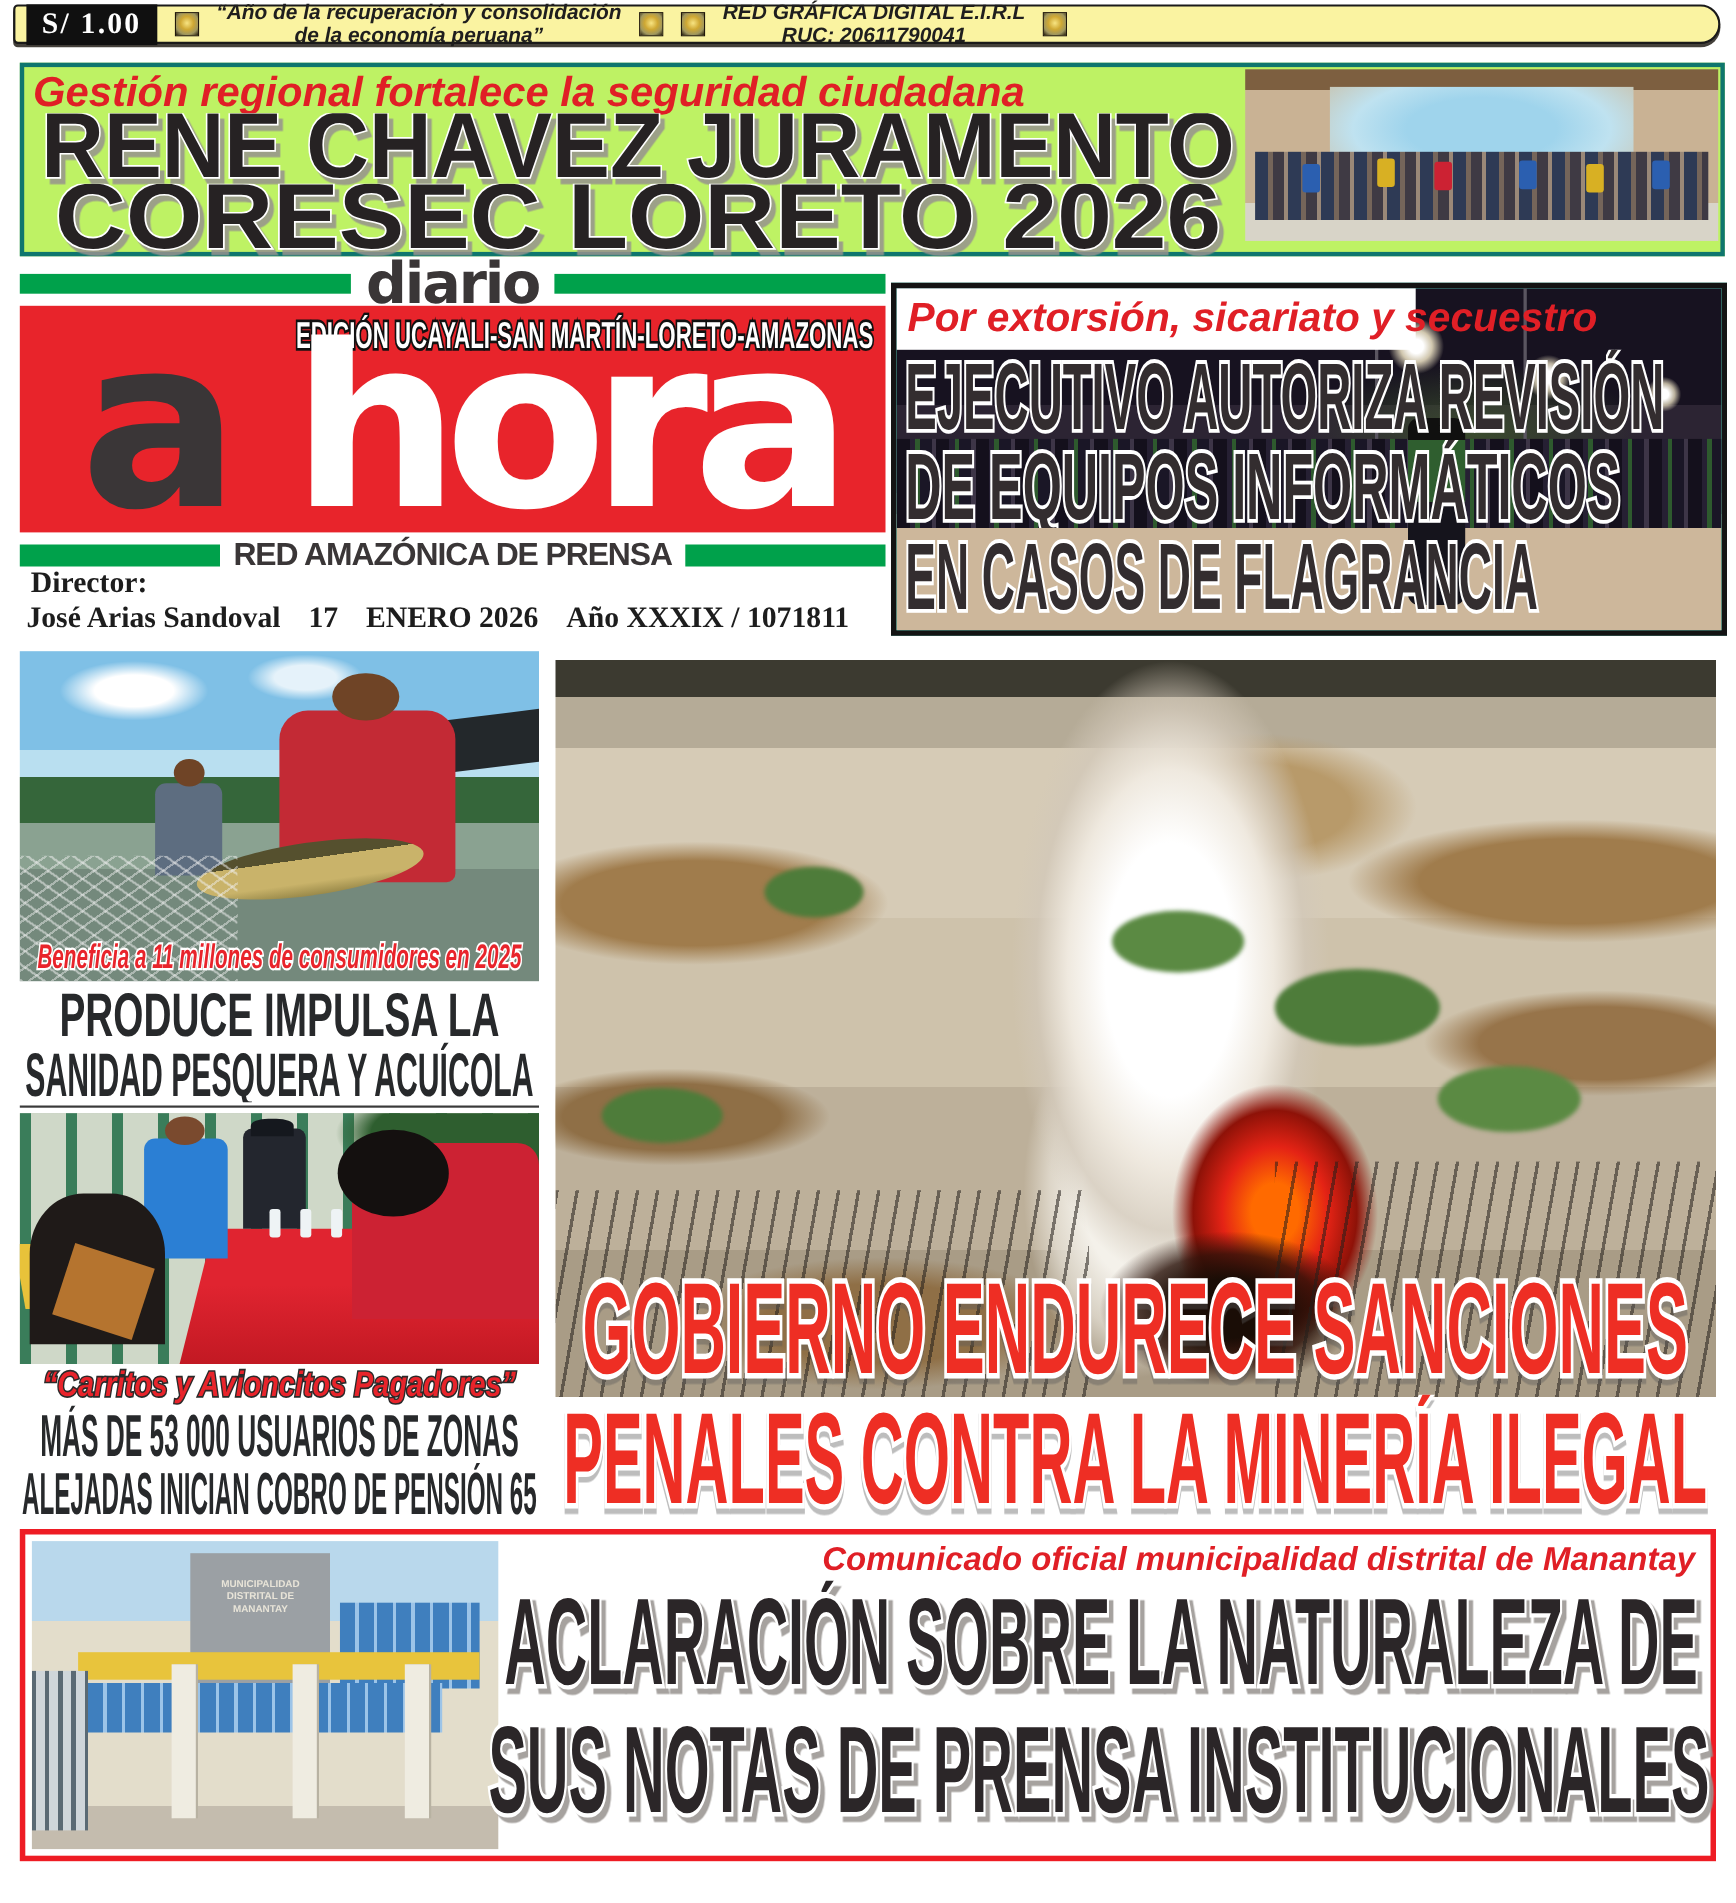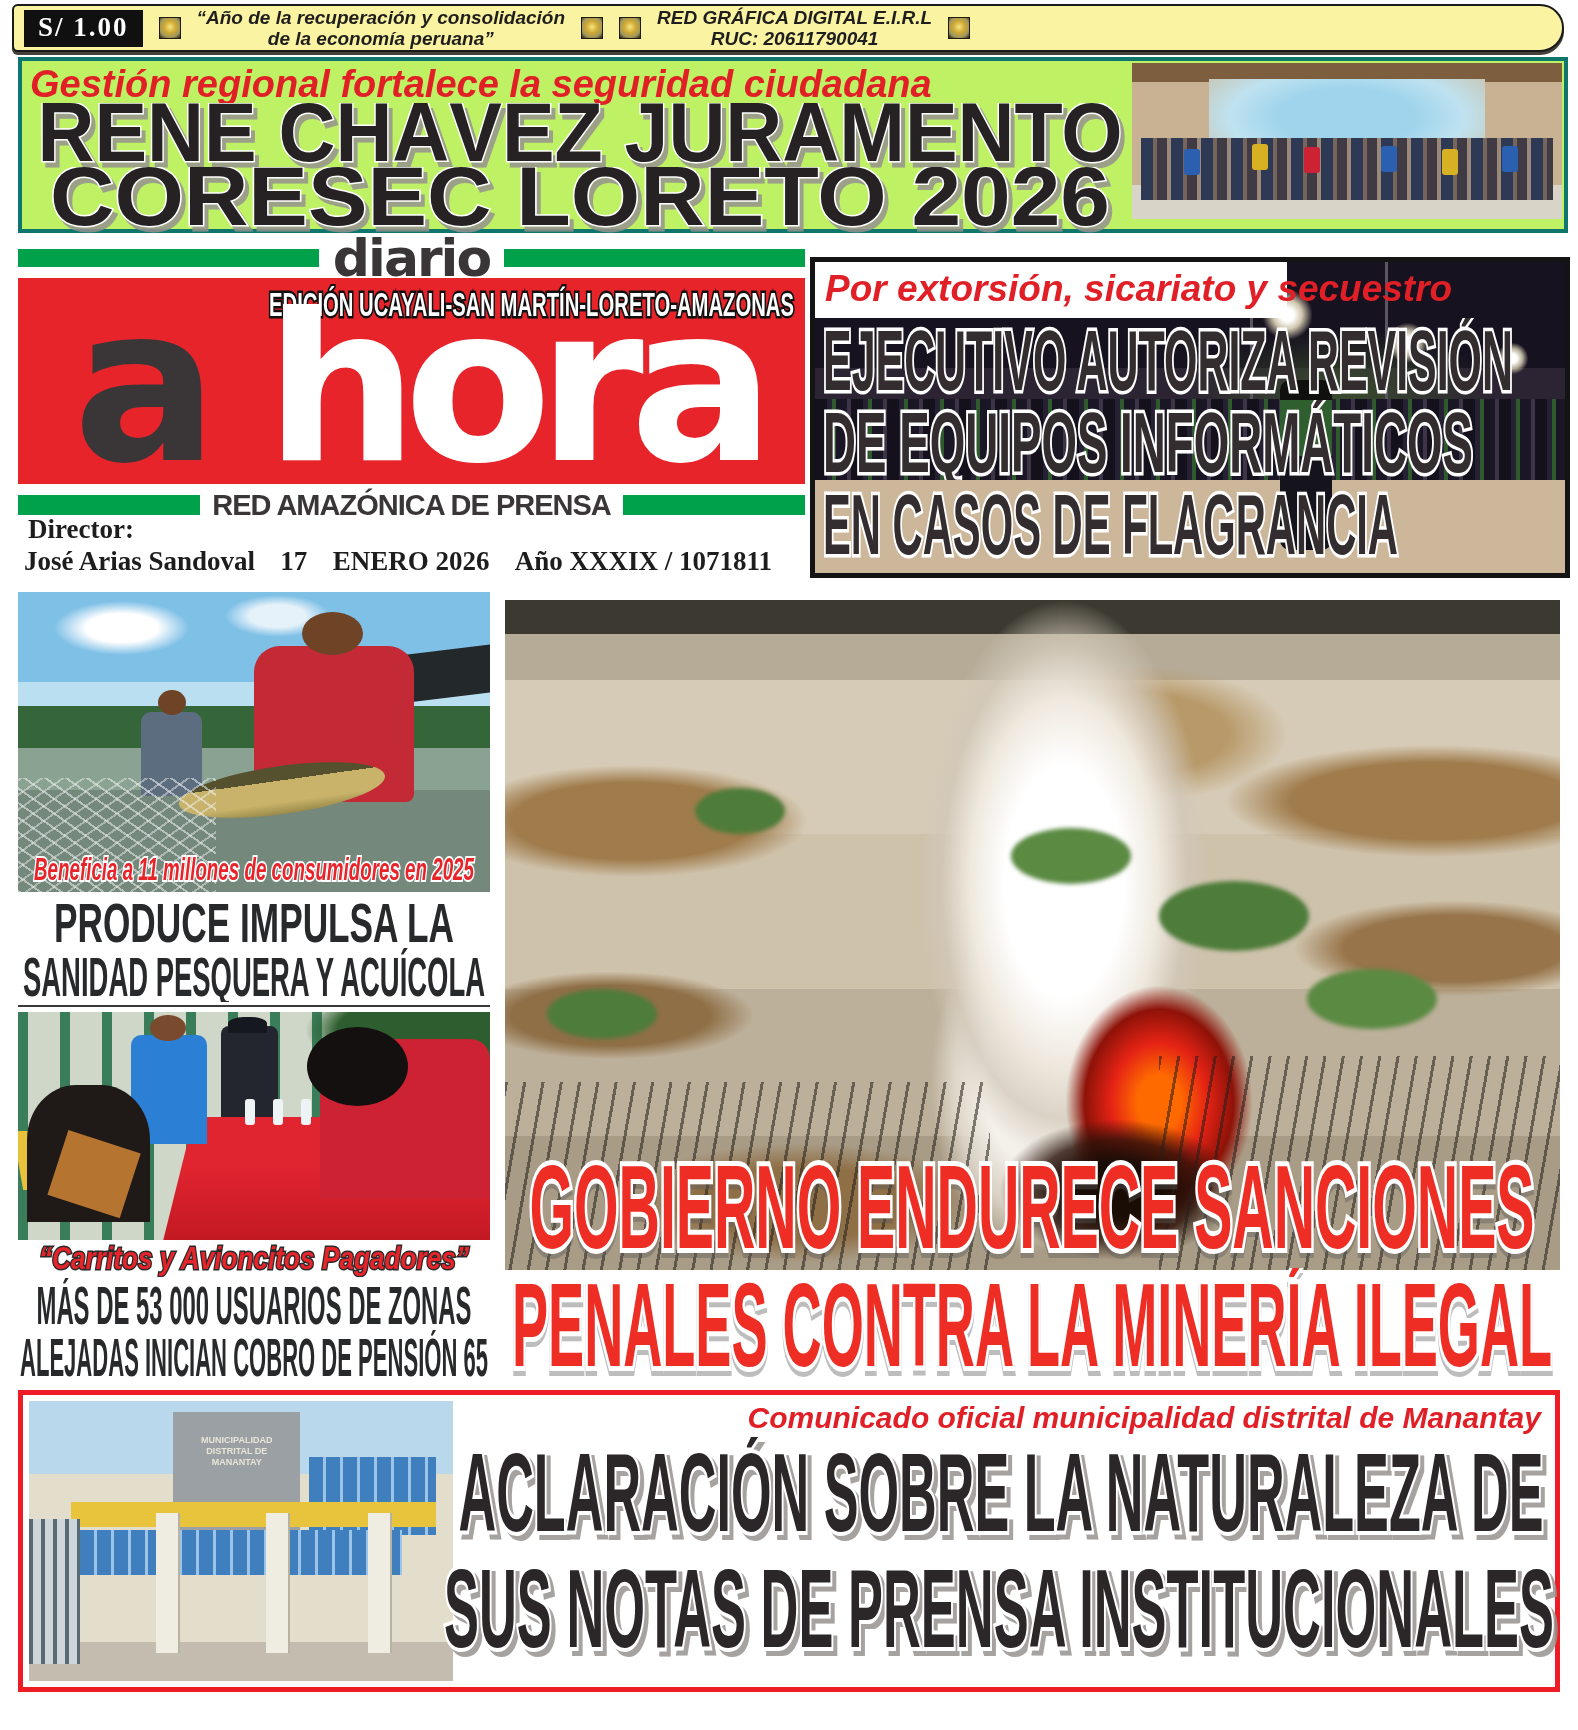--- a/index.html
+++ b/index.html
@@ -1,21 +1,21 @@
 <!DOCTYPE html>
 <html><head>
 <meta charset="utf-8">
 <style>
   html,body{margin:0;padding:0;background:#ffffff;}
   .page{position:relative;width:1578px;height:1730px;background:#fff;overflow:hidden;
         font-family:"Liberation Sans",sans-serif;}
   .abs{position:absolute;}
 
   
-  .banner{left:12px;top:4px;width:1552px;height:48px;background:#faf3a1;
+  .banner{left:12px;top:4px;width:1552px;height:36px;background:#faf3a1;
           border:2px solid #1a1a1a;border-radius:8px 34px 34px 8px;
           box-shadow:0 3px 0 #44403a;display:flex;align-items:center;gap:16px;
           padding:0 10px;box-sizing:border-box;}
   .price{background:#101010;color:#fff;font-family:"Liberation Serif",serif;
          font-weight:bold;font-size:27px;padding:2px 14px 4px 14px;letter-spacing:2px;}
   .bullet{width:20px;height:20px;border:1px solid #20180a;flex:0 0 auto;
           background:radial-gradient(circle at 50% 45%, #f7e482 0%, #cfa833 40%, #3a301478 70%, #231c0e 100%);}
   .bantxt{font-size:19px;line-height:21px;font-weight:bold;font-style:italic;
           color:#1f1e1e;text-align:center;white-space:nowrap;}
 

